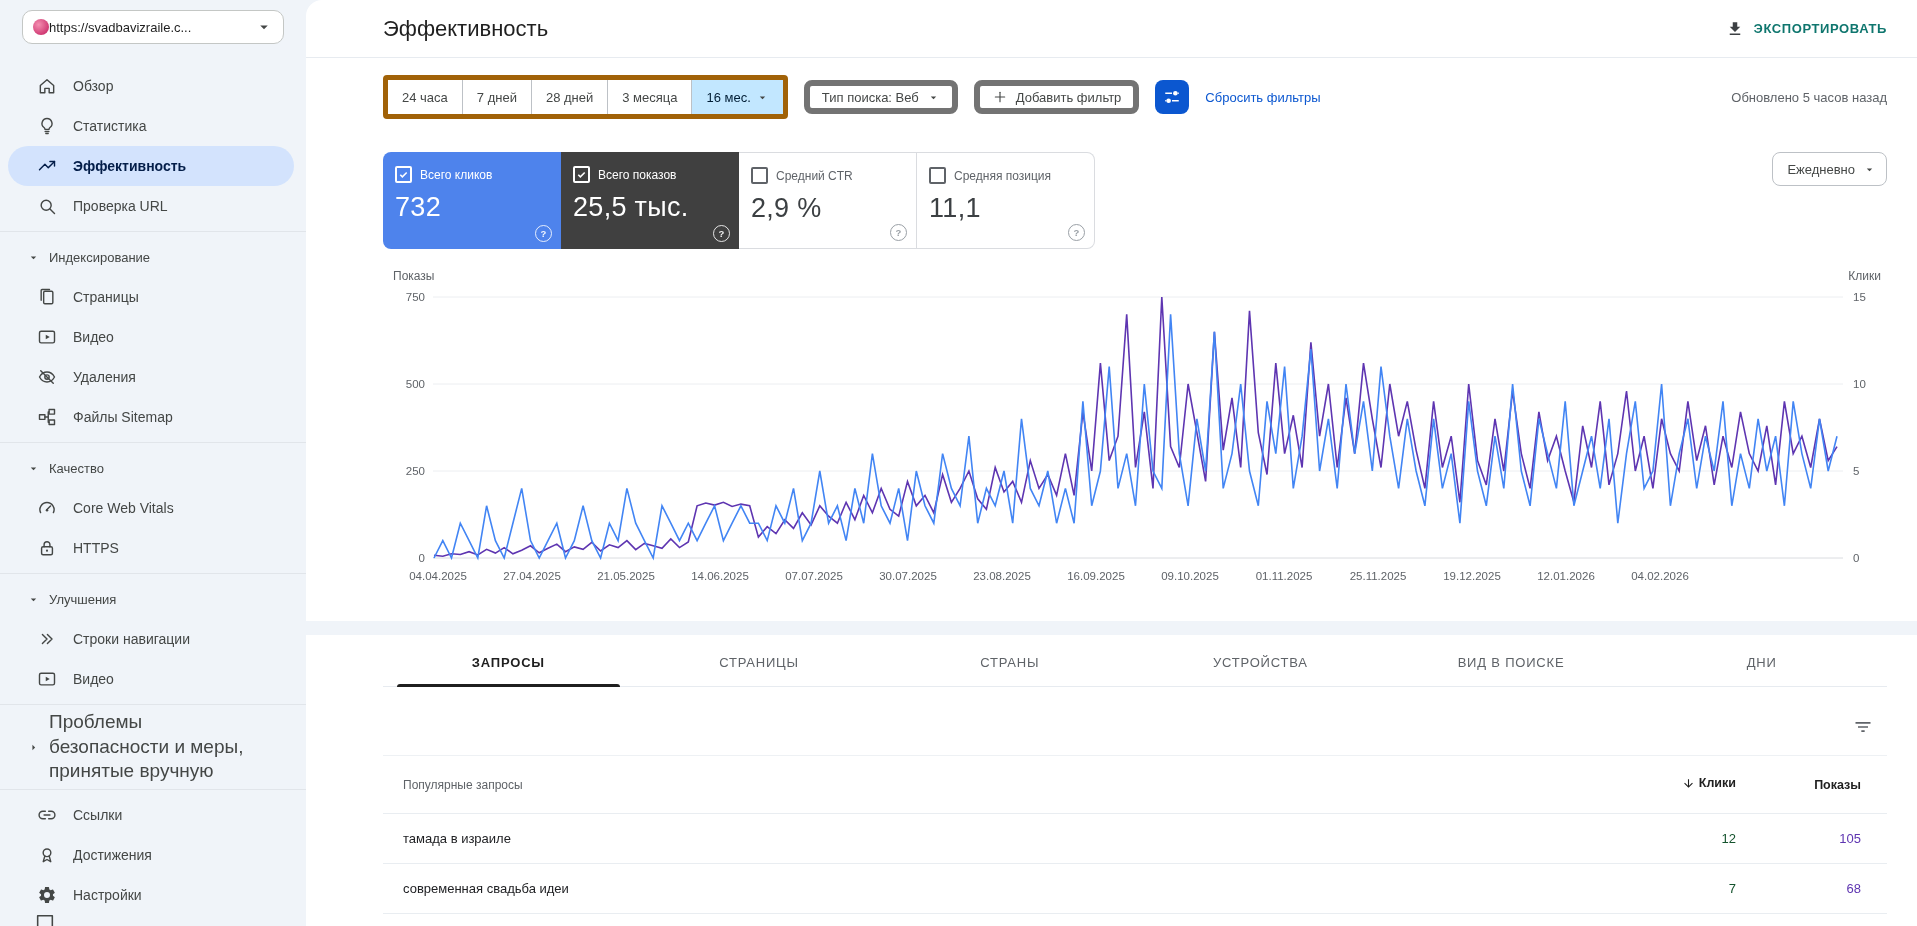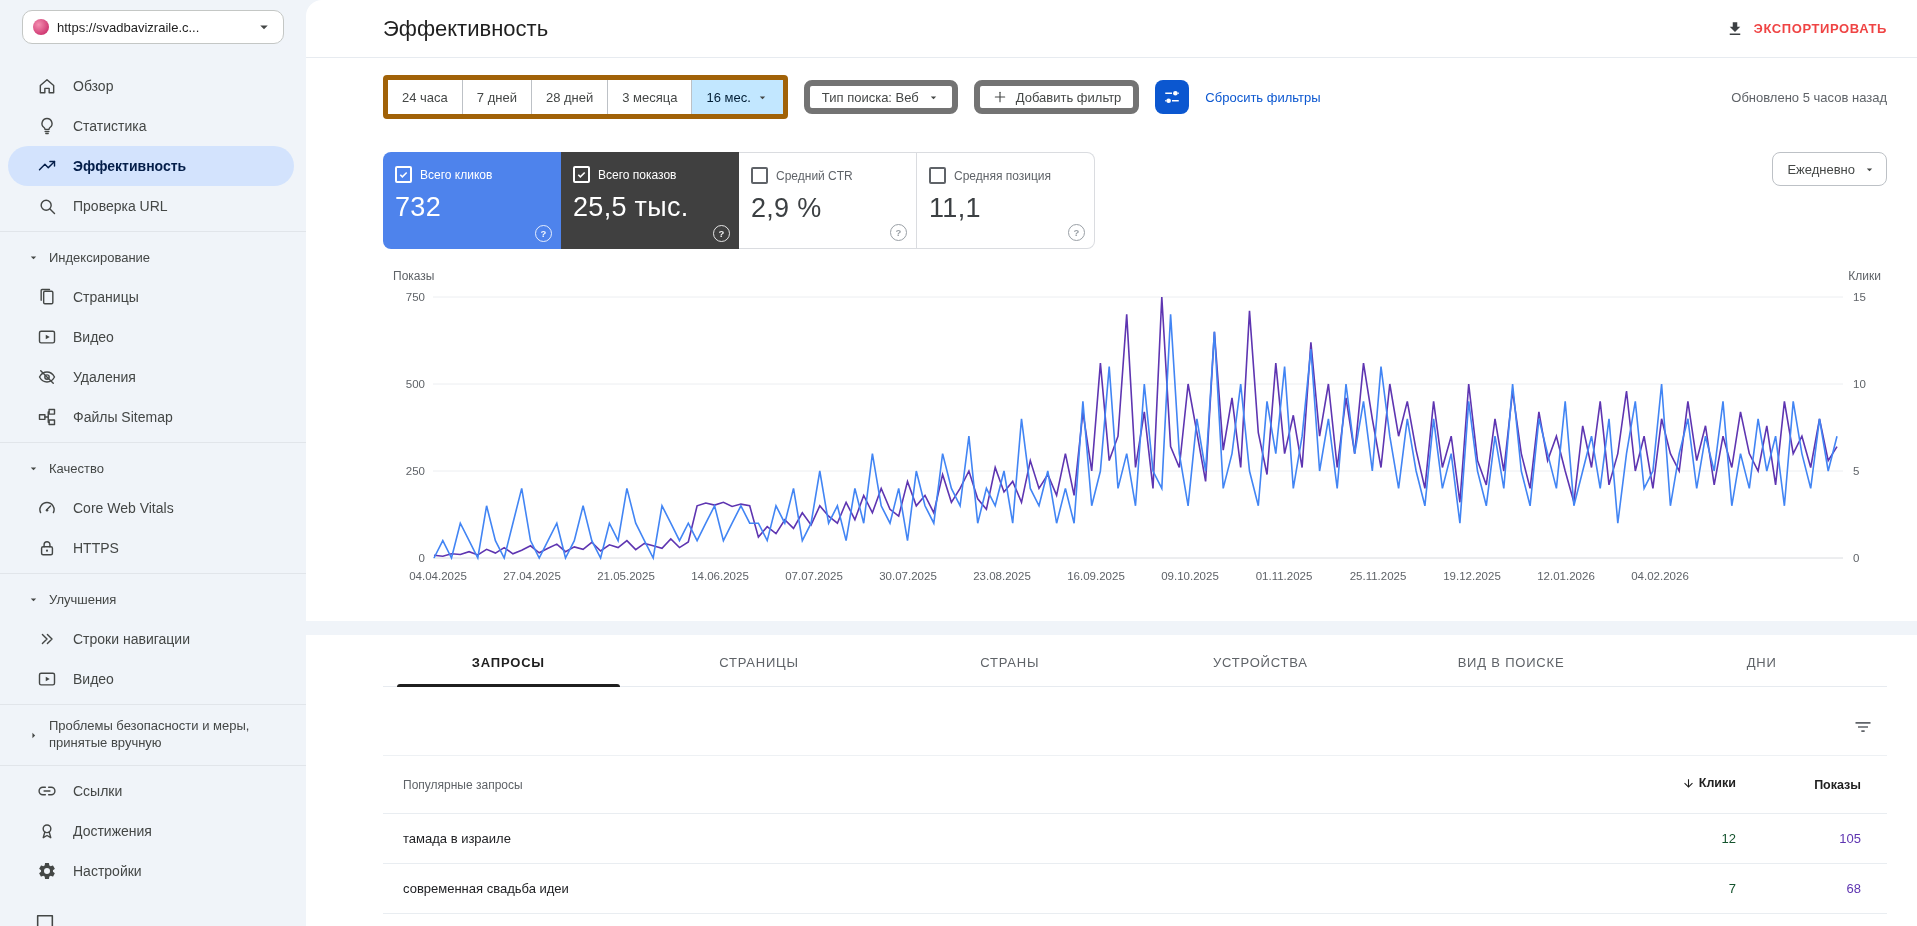--- a/index.html
+++ b/index.html
@@ -7,47 +7,47 @@
     width:1917px;height:926px;overflow:hidden;
     background:#f0f4f9;display:flex;
     font-family:"Liberation Sans","DejaVu Sans",sans-serif;
     color:#444746;-webkit-font-smoothing:antialiased;
   }
   svg{display:block}
   
   .sidebar{width:306px;flex:none;position:relative;height:926px;overflow:hidden}
   .property{
     margin:10px 22px 22px 22px;height:32px;background:#fff;border:1px solid #c4c7c5;
-    border-radius:10px;display:flex;align-items:center;gap:8px;padding:0 10px;cursor:pointer;
+    border-radius:10px;display:flex;align-items:center;gap:0;padding:0 10px;cursor:pointer;
   }
   .favicon{width:16px;height:16px;border-radius:50%;flex:none;
     background:radial-gradient(circle at 35% 35%, #f48fb1, #c2185b)}
   .property .url{font-size:13px;color:#1f1f1f;white-space:nowrap;overflow:hidden;text-overflow:ellipsis;flex:1}
   .caret{width:18px;height:18px;color:#444746;flex:none}
   .caret-s{width:13px;height:13px;color:#444746;flex:none}
   .sb-item{
     height:40px;margin:0 12px 0 8px;border-radius:20px;display:flex;align-items:center;
     padding-left:29px;gap:16px;font-size:14px;color:#444746;cursor:pointer;
   }
   .sb-item.active{background:#d3e3fd;color:#041e49;font-weight:700}
   .sb-icon{width:20px;height:20px;flex:none}
   .sb-section{height:40px;display:flex;align-items:center;gap:9px;padding-left:27px;font-size:13px;color:#444746;cursor:pointer}
   .sb-div{height:1px;background:#e1e5ea;margin:5px 0}
   .sb-multiline{
     min-height:50px;margin:0 12px 0 8px;display:flex;align-items:center;gap:9px;
-    padding-left:19px;font-size:13px;color:#444746;cursor:pointer;line-height:1.3;
+    padding-left:19px;font-size:19px;color:#444746;cursor:pointer;line-height:1.3;
   }
   .sb-multiline .txt{width:208px}
   .sb-feedback{position:absolute;left:34px;top:912px;color:#444746}
   
   .main{flex:1;background:#fff;border-top-left-radius:16px;height:926px;overflow:hidden;display:flex;flex-direction:column}
   .main-header{height:57px;flex:none;display:flex;align-items:center;padding:0 30px 0 77px;border-bottom:1px solid #e7ebf0}
   .page-title{font-size:22px;font-weight:400;color:#1f1f1f}
   .export-btn{margin-left:auto;display:flex;align-items:center;gap:10px;font-size:13px;font-weight:700;
-    letter-spacing:.6px;color:#ef4444;cursor:pointer}
+    letter-spacing:.6px;color:#0f766e;cursor:pointer}
   .export-btn svg{width:18px;height:18px;fill:#3c4043}
   
   .filter-row{display:flex;align-items:center;gap:16px;margin:17px 30px 0 77px;flex:none}
   .range-group{display:flex;border:5px solid #a16207;border-radius:4px;overflow:hidden;height:34px}
   .range-seg{padding:0 14px;display:flex;align-items:center;gap:5px;font-size:13px;color:#444746;
     border-left:1px solid #bdc1c6;cursor:pointer;white-space:nowrap;background:#fff}
   .range-seg:first-child{border-left:none}
   .range-seg.selected{background:#c2e7ff;color:#001d35;font-weight:500}
   .chip{height:34px;box-sizing:border-box;border:6px solid #737373;border-radius:8px;display:flex;align-items:center;
     gap:8px;padding:0 12px;font-size:13px;color:#444746;cursor:pointer;white-space:nowrap;background:#fff}

